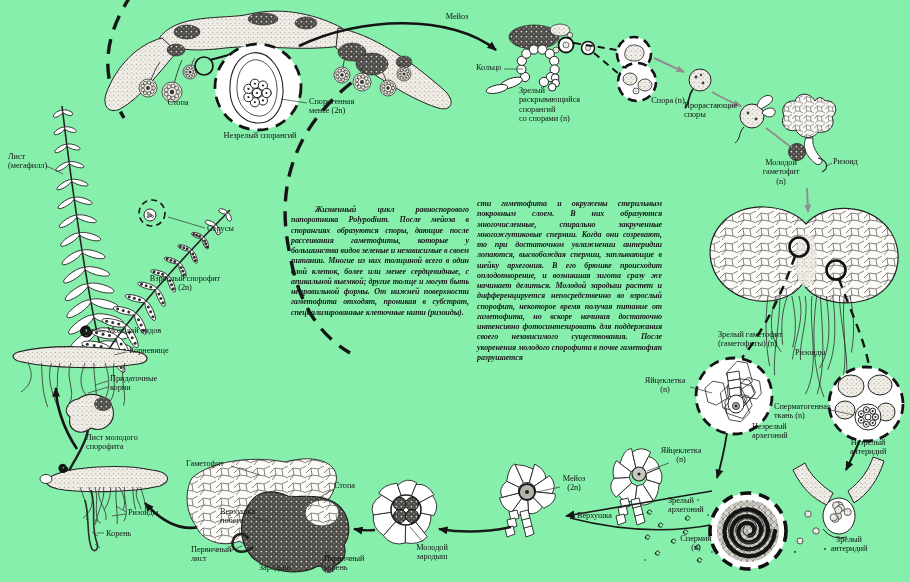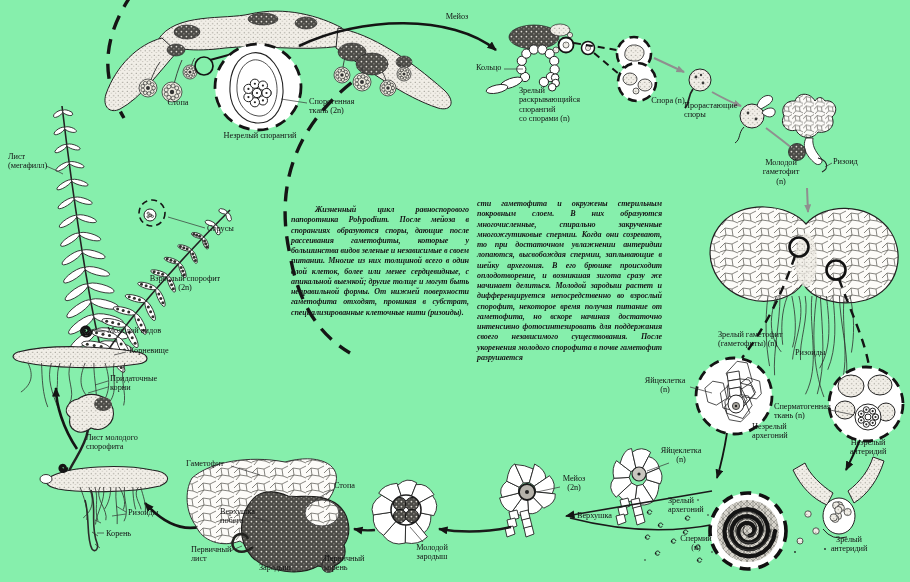--- a/index.html
+++ b/index.html
@@ -619,21 +619,21 @@
   <path d="M46,166 Q56,170 63,174" fill="none" stroke="#333" stroke-width=".7"></path>
   <path d="M205,228 L168,217" stroke="#333" stroke-width=".7"></path>
   <path d="M105,332 L94,331" stroke="#333" stroke-width=".7"></path>
   <path d="M126,352 L114,355" stroke="#333" stroke-width=".7"></path>
   <path d="M108,381 L95,385 M108,387 L88,393" stroke="#333" stroke-width=".7"></path>
 </svg>
 
 <div class="lb c" style="left:432px;top:12px;width:50px">Мейоз</div>
 <div class="lb c" style="left:158px;top:98px;width:40px">Стопа</div>
 <div class="lb" style="left:309px;top:97px;width:70px">Спорогенная
-ткань (2n)</div>
+менее (2n)</div>
 <div class="lb c" style="left:215px;top:131px;width:90px">Незрелый спорангий</div>
 <div class="lb" style="left:476px;top:63px;width:30px">Кольцо</div>
 <div class="lb" style="left:519px;top:86px;width:72px">Зрелый
 раскрывающийся
 спорангий
 со спорами (n)</div>
 <div class="lb c" style="left:642px;top:96px;width:52px">Спора (n)</div>
 <div class="lb" style="left:684px;top:101px;width:64px">Прорастающие
 споры</div>
 <div class="lb c" style="left:758px;top:158px;width:46px">Молодой

